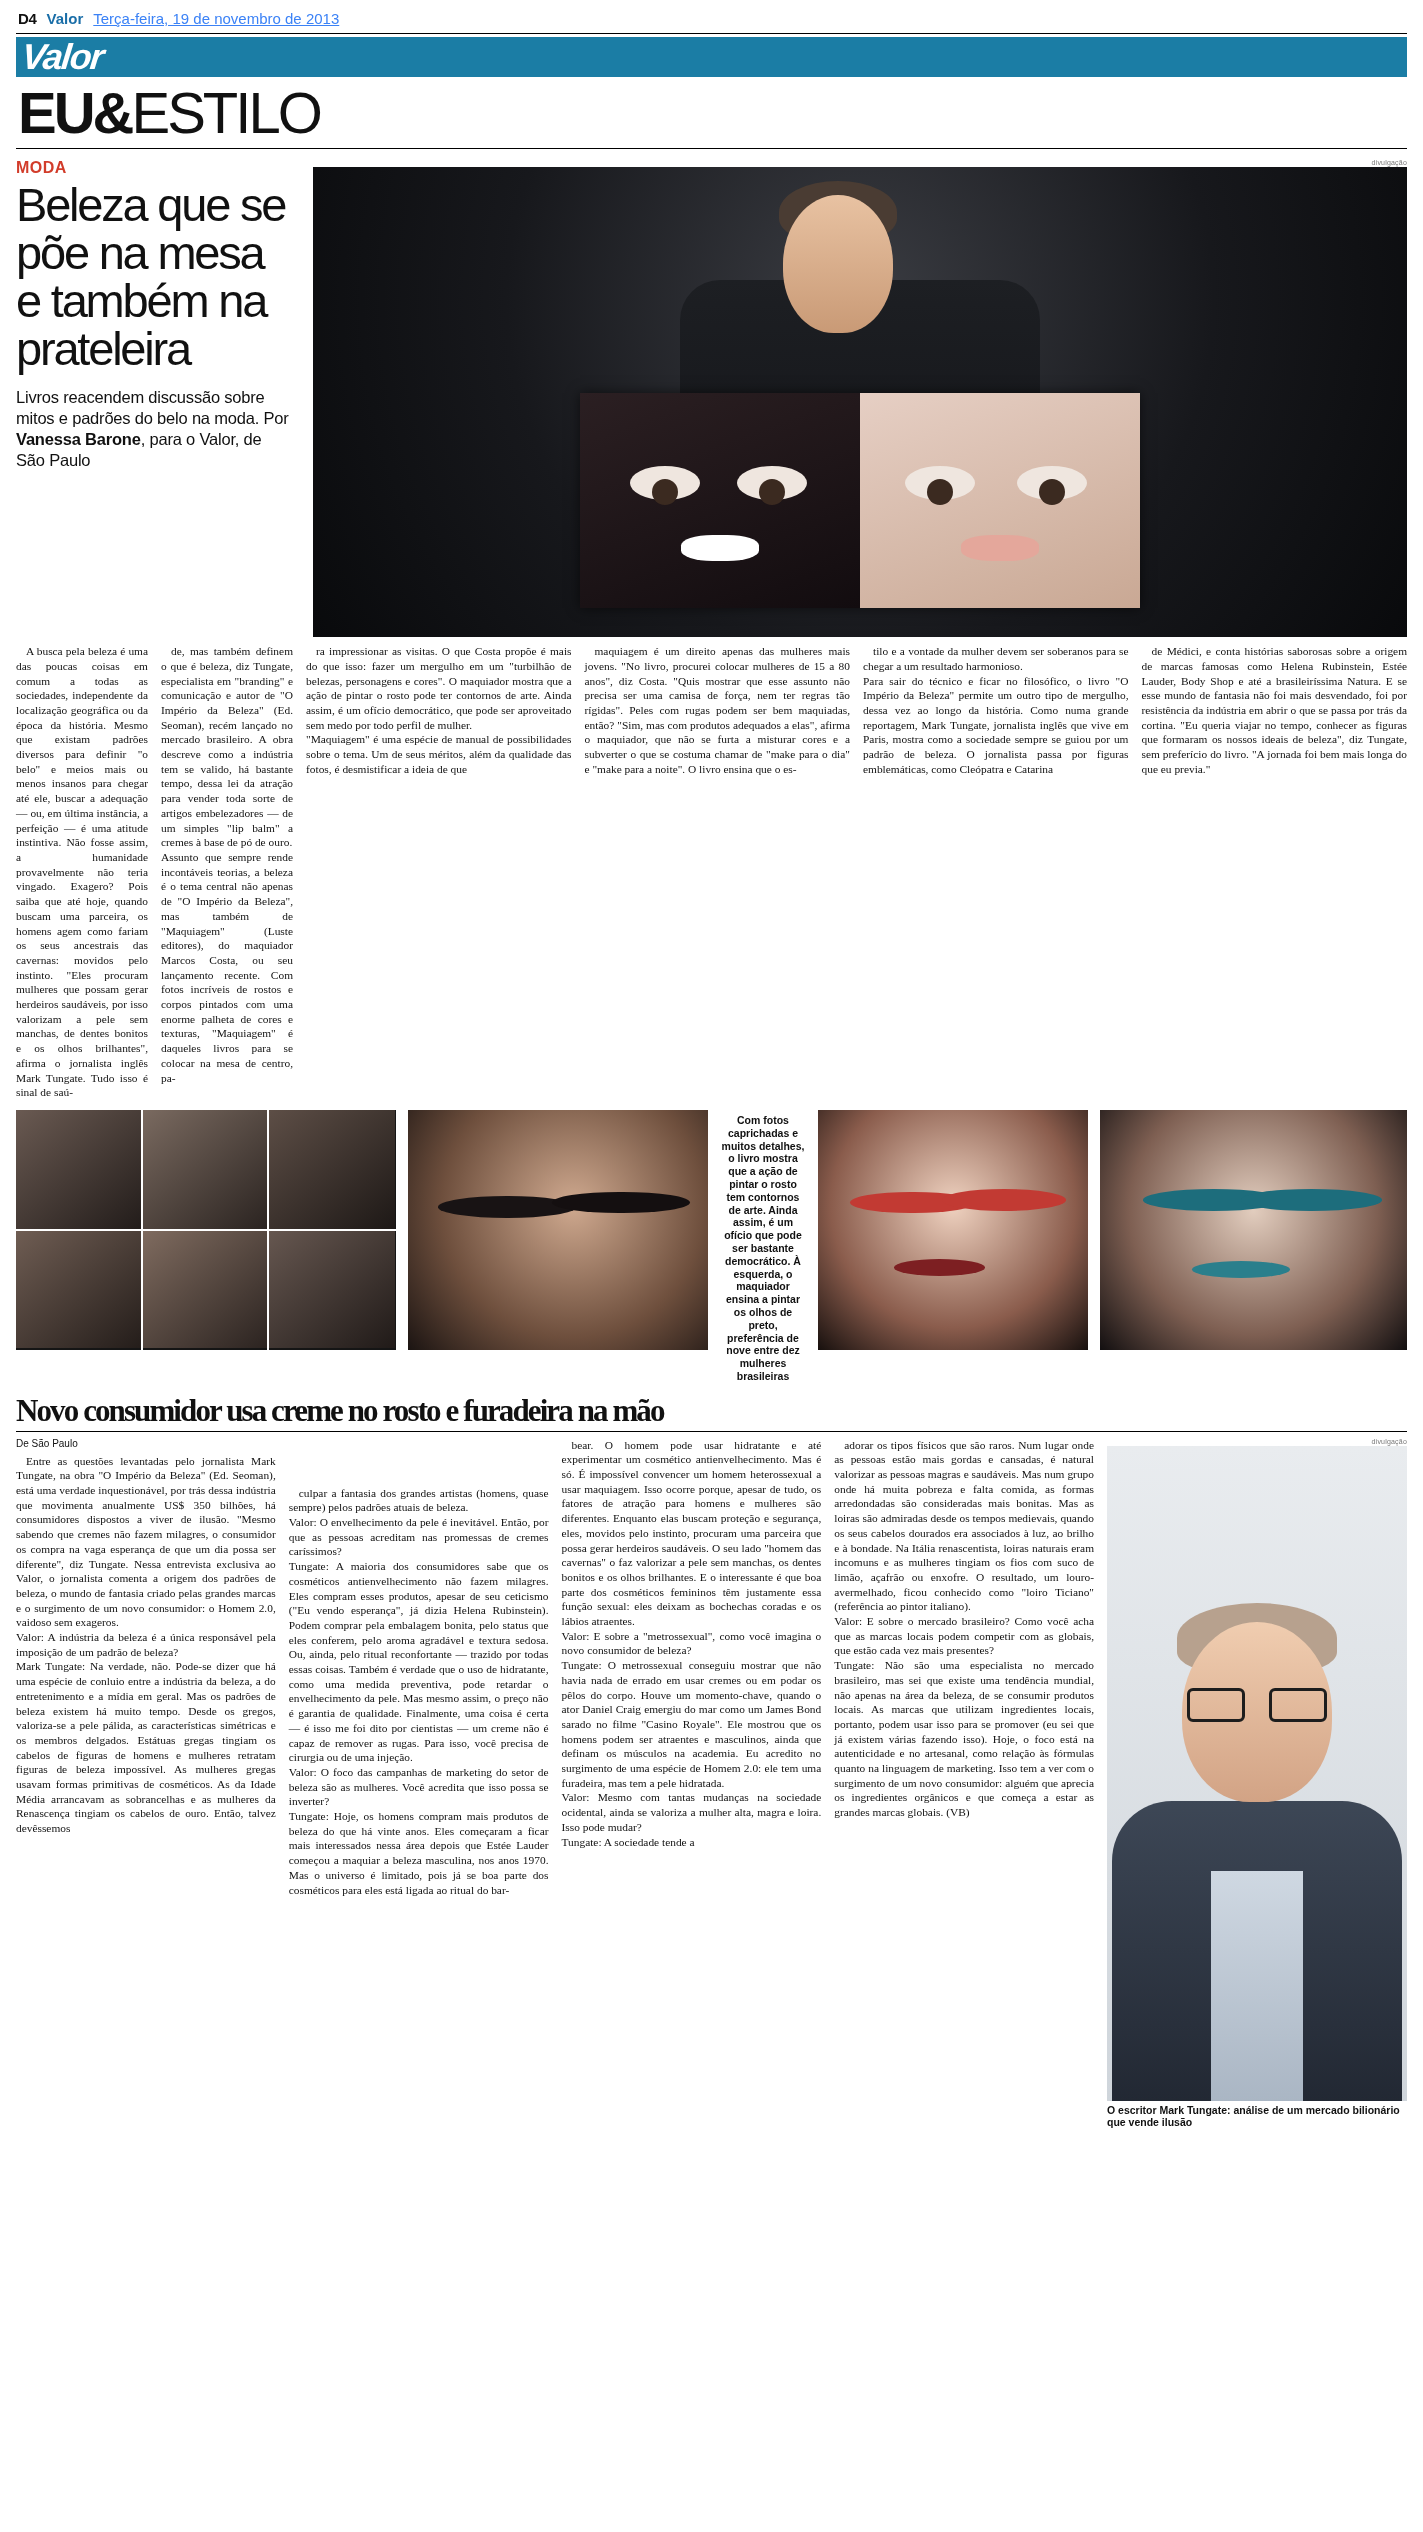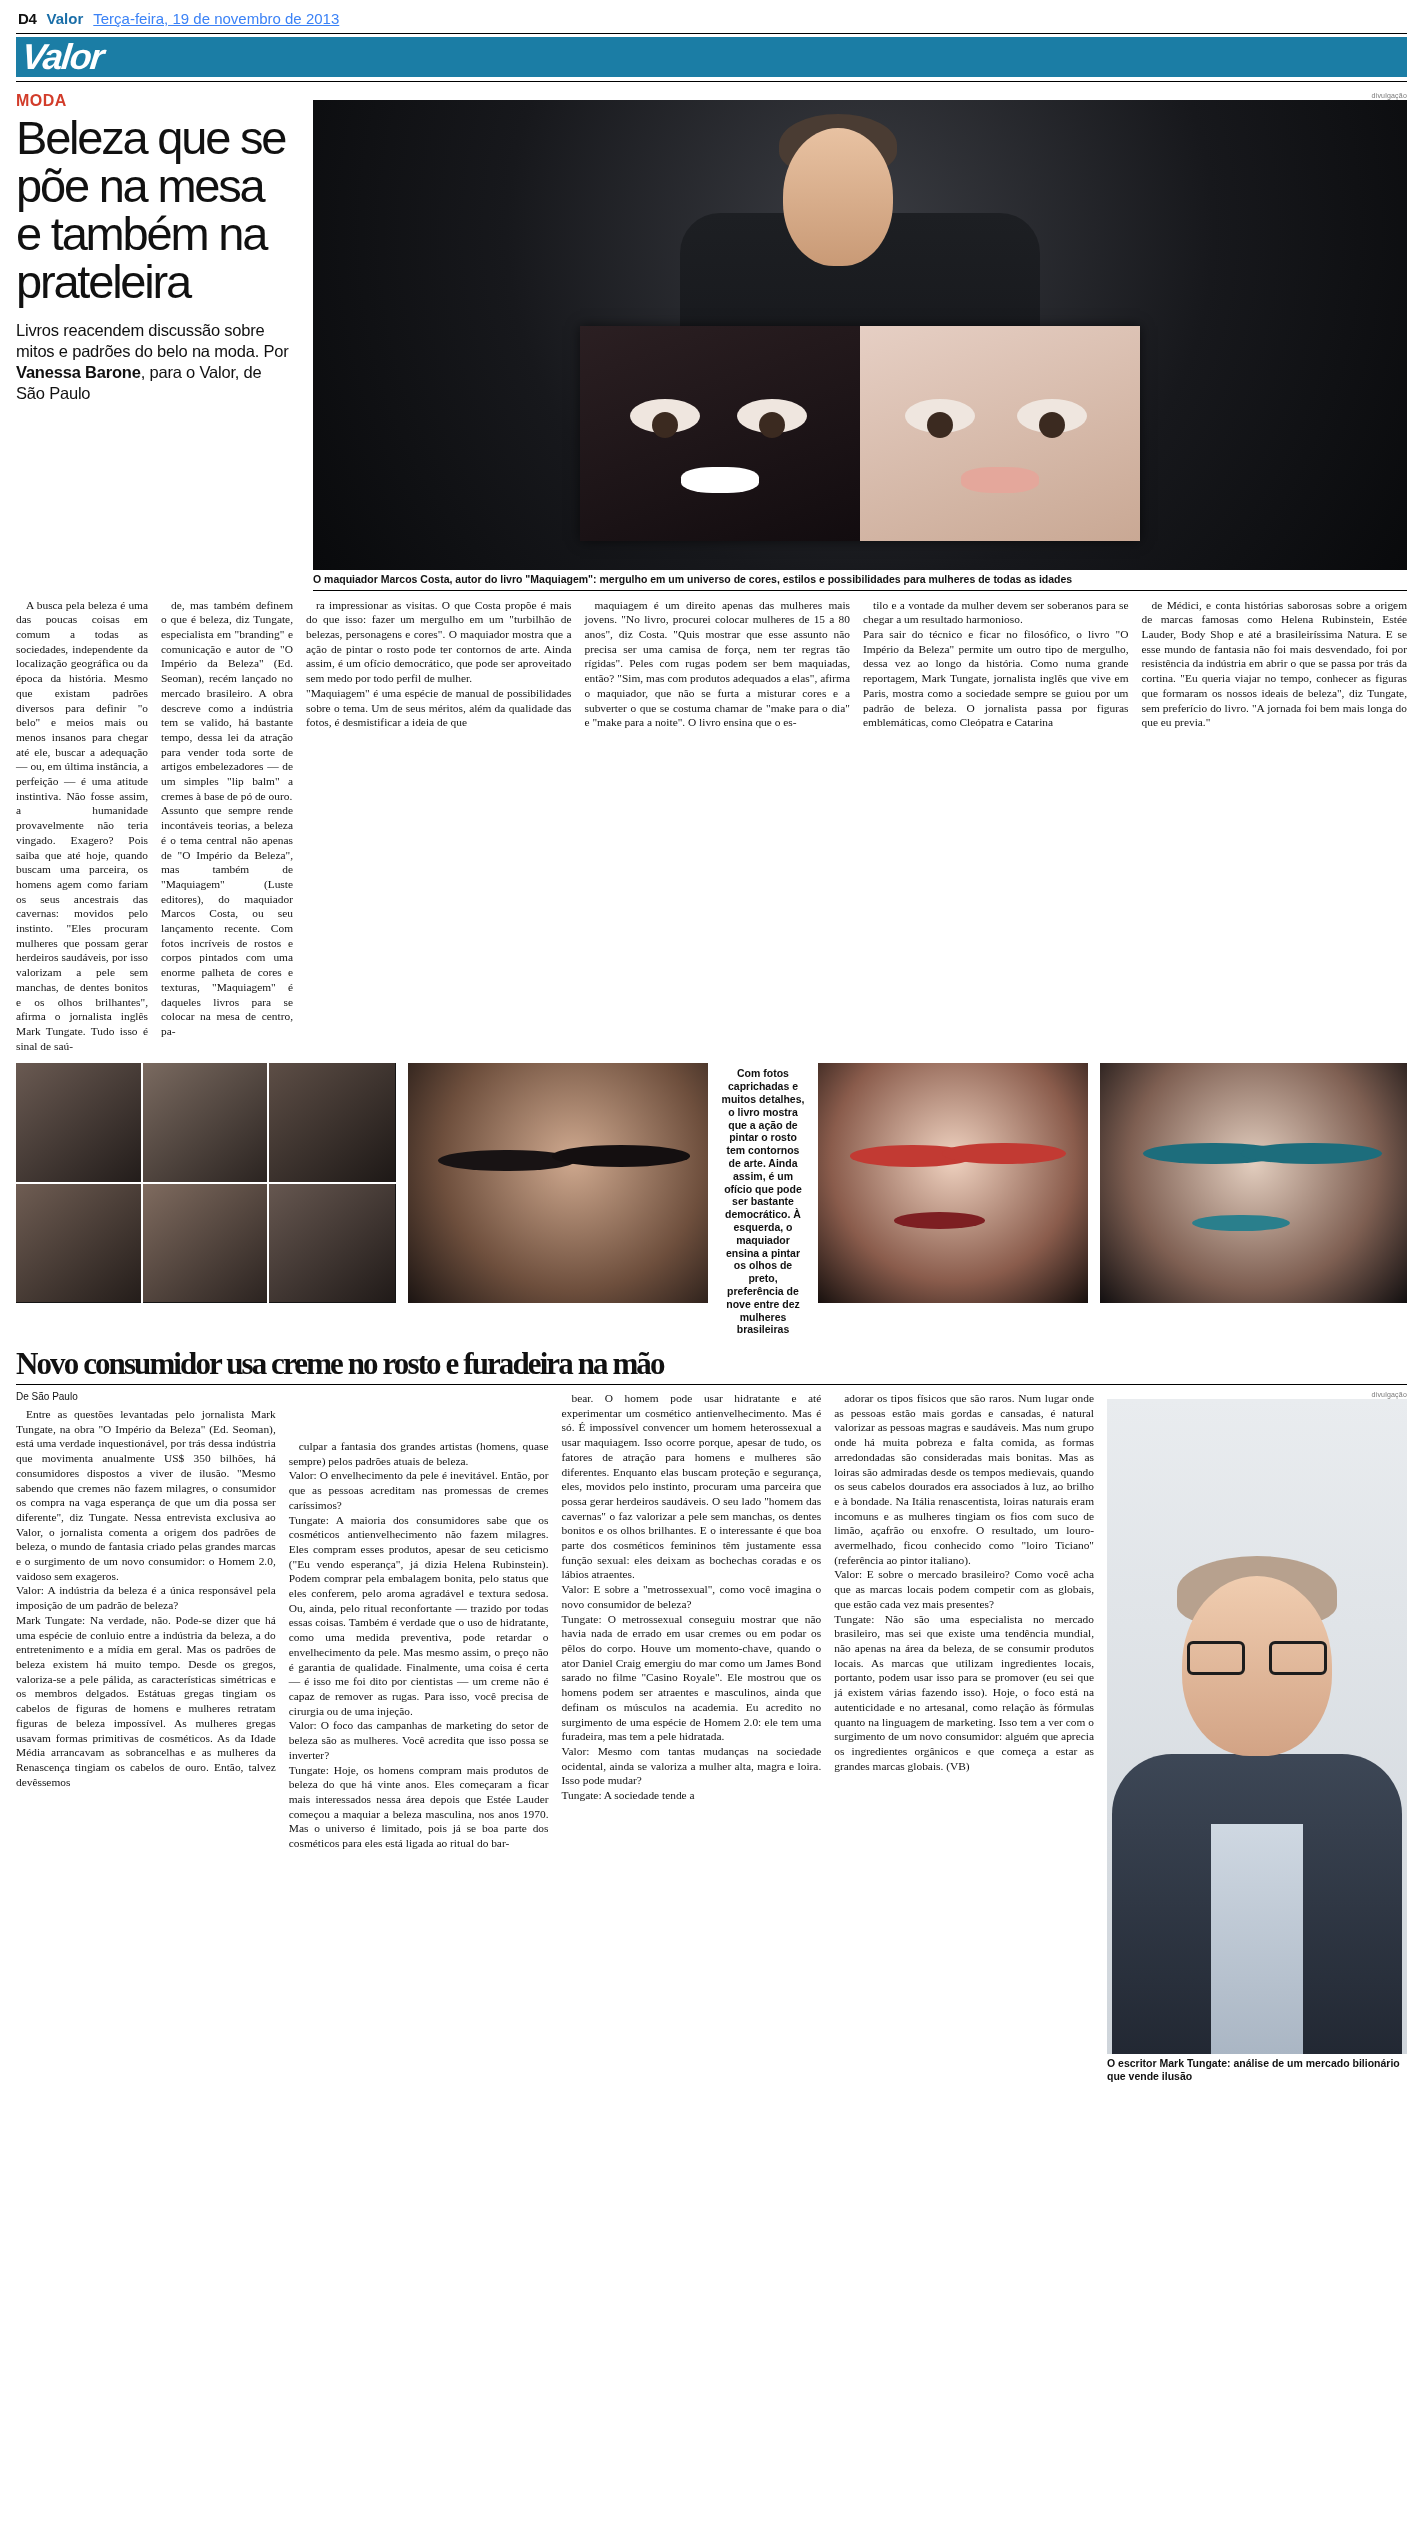--- a/index.html
+++ b/index.html
@@ -199,20 +199,23 @@
 <div class="page">
 
   <div class="topbar">
     <span class="folio">D4</span>
     <span class="pub">Valor</span>
     <span class="date">Terça-feira, 19 de novembro de 2013</span>
   </div>
 
   <div class="masthead">
     <span class="valor">Valor</span>
+  </div>
+  <div class="sectiontitle">
+    <span>EU&amp;</span><span class="light">ESTILO</span>
   </div>
   <div class="rule-thin"></div>
 
   <div class="art1">
     <div class="art1-left">
       <div class="kicker">MODA</div>
       <h1 class="headline">Beleza que se põe na mesa e também na prateleira</h1>
       <div class="standfirst">
         <span>Livros reacendem discussão sobre mitos e padrões do belo na moda. </span><span>Por </span><b>Vanessa Barone</b><span>, para o Valor, de São Paulo</span>
       </div>
@@ -239,21 +242,20 @@
             <div class="face-eye a">
                 <div class="iris" style="left:22px;"></div>
               </div>
             <div class="face-eye b">
                 <div class="iris" style="left:22px;"></div>
               </div>
             <div class="lips"></div>
           </div>
         </div>
       </div>
-      <div class="cap-bar">O maquiador Marcos Costa, autor do livro "Maquiagem": mergulho em um universo de cores, estilos e possibilidades para mulheres de todas as idades</div>
     </div>
   </div>
 
   <div style="display:flex; gap:13px; margin-top:7px;">
     <div class="bodytext" style="width:132px;">
       <p class="first">A busca pela beleza é uma das poucas coisas em comum a todas as sociedades, independente da localização geográfica ou da época da história. Mesmo que existam padrões diversos para definir "o belo" e meios mais ou menos insanos para chegar até ele, buscar a adequação — ou, em última instância, a perfeição — é uma atitude instintiva. Não fosse assim, a humanidade provavelmente não teria vingado. Exagero? Pois saiba que até hoje, quando buscam uma parceira, os homens agem como fariam os seus ancestrais das cavernas: movidos pelo instinto. "Eles procuram mulheres que possam gerar herdeiros saudáveis, por isso valorizam a pele sem manchas, de dentes bonitos e os olhos brilhantes", afirma o jornalista inglês Mark Tungate. Tudo isso é sinal de saú-</p>
     </div>
     <div class="bodytext" style="width:132px;">
       <p style="white-space:pre-line;">de, mas também definem o que é beleza, diz Tungate, especialista em "branding" e comunicação e autor de "O Império da Beleza" (Ed. Seoman), recém lançado no mercado brasileiro. A obra descreve como a indústria tem se valido, há bastante tempo, dessa lei da atração para vender toda sorte de artigos embelezadores — de um simples "lip balm" a cremes à base de pó de ouro.
 Assunto que sempre rende incontáveis teorias, a beleza é o tema central não apenas de "O Império da Beleza", mas também de "Maquiagem" (Luste editores), do maquiador Marcos Costa, ou seu lançamento recente. Com fotos incríveis de rostos e corpos pintados com uma enorme palheta de cores e texturas, "Maquiagem" é daqueles livros para se colocar na mesa de centro, pa-</p>

